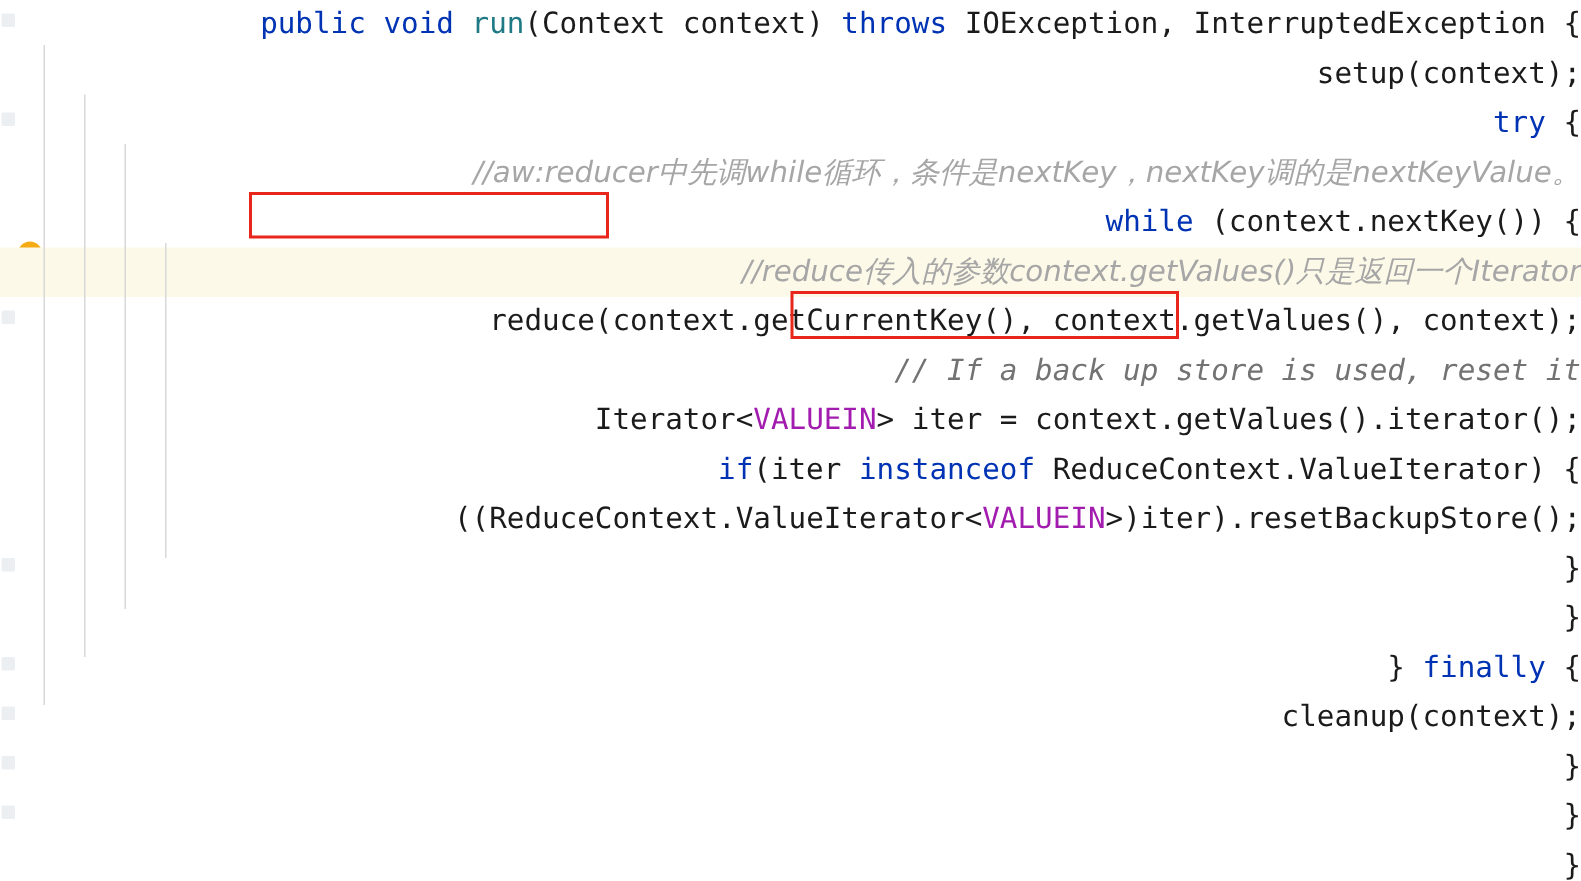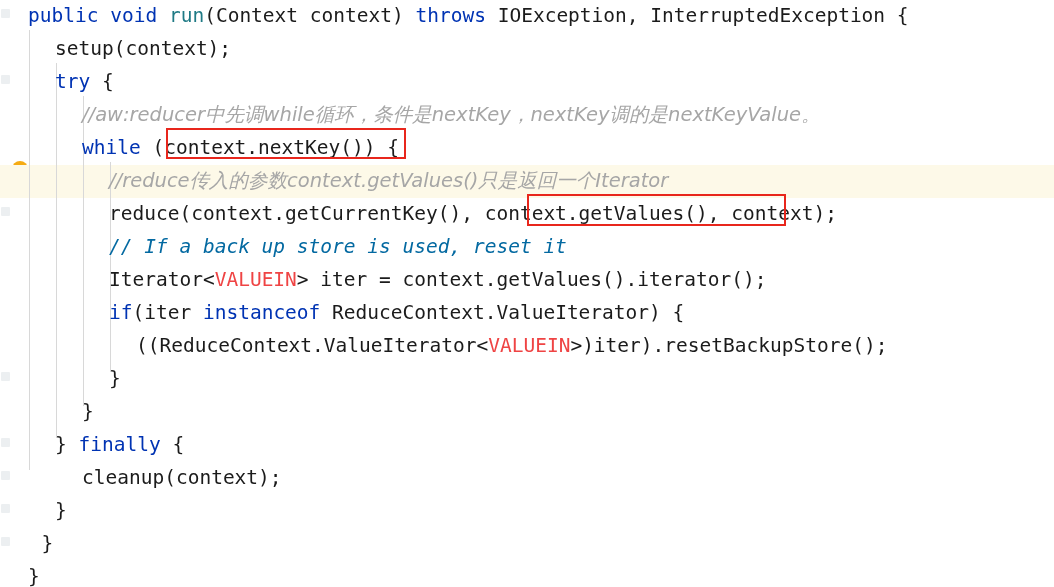--- a/index.html
+++ b/index.html
@@ -91,37 +91,38 @@
     line-height: 33px;
     white-space: pre;
     letter-spacing: 0px;
   }
   .line {
     position: absolute;
     left: 0;
     height: 33px;
     width: 1054px;
     display: block;
+    text-align: right;
   }
   .line .txt { display: inline-block; }
 
   .hl-row {
     position: absolute;
     left: 0;
     width: 1054px;
     height: 33px;
     background: #fdf9e8;
   }
 
   
   .kw   { color: #0033b3; }
   .fn   { color: #1f7a85; }
-  .ty   { color: #ef4444; }
+  .ty   { color: #a21caf; }
   .pl   { color: #1b1b1b; }
-  .cm   { color: #0369a1; font-style: italic; }
+  .cm   { color: #737373; font-style: italic; }
   .cmz  { color: #a6a6a6; font-style: italic;
           font-family: "DejaVu Sans", "Liberation Sans", sans-serif; }
 
   
   .redbox {
     position: absolute;
     border: 2px solid #e8261c;
     box-sizing: border-box;
     pointer-events: none;
   }

